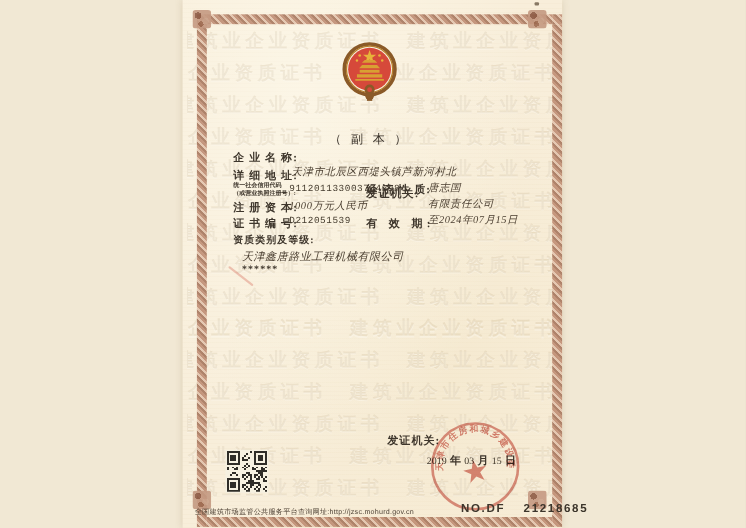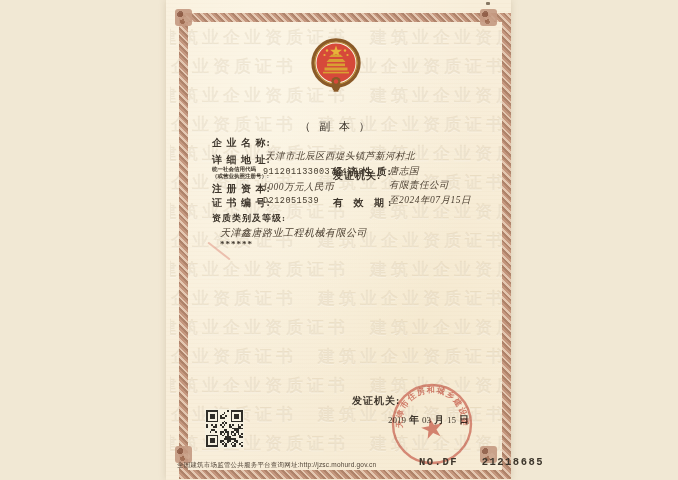--- a/index.html
+++ b/index.html
@@ -65,21 +65,21 @@
   
   .date-num{font-family:Liberation Serif, serif;font-size:9px;color:#3f372b;}
   .date-unit{font-size:10px;font-weight:bold;color:#3e362c;margin:0 3px;}
   .ministry{position:absolute;font-size:8.5px;font-weight:bold;letter-spacing:1px;color:#3a332b;white-space:nowrap;}
   
   .seal{position:absolute;left:389px;top:380px;width:86px;height:86px;mix-blend-mode:multiply;opacity:.78;}
   
   .qr{position:absolute;left:205px;top:409px;width:39px;height:39px;background:#f6f1e1;padding:1px;box-sizing:border-box;}
   
   .footer-url{position:absolute;left:177px;top:461px;font-size:6.5px;color:#4f4336;letter-spacing:.2px;font-family:"Liberation Sans","DejaVu Sans",sans-serif;white-space:nowrap;}
-  .footer-no{position:absolute;left:419px;top:456px;font-size:10.5px;font-weight:bold;color:#3c352b;letter-spacing:1.5px;font-family:Liberation Mono, monospace;white-space:nowrap;}
+  .footer-no{position:absolute;left:419px;top:456px;font-size:10.5px;font-weight:bold;color:#3c352b;letter-spacing:1.5px;font-family:Liberation Sans, sans-serif;white-space:nowrap;}
   
   .pen-mark{position:absolute;left:205px;top:250px;width:28px;height:2px;background:rgba(205,75,60,.30);transform:rotate(38deg);border-radius:2px;}
   .paper-speck{position:absolute;left:486px;top:2px;width:4px;height:3px;background:#6a5a46;border-radius:1px;opacity:.8;}
 </style>
 </head>
 <body>
 
 <div class="stage">
 
   <div class="paper"></div>

